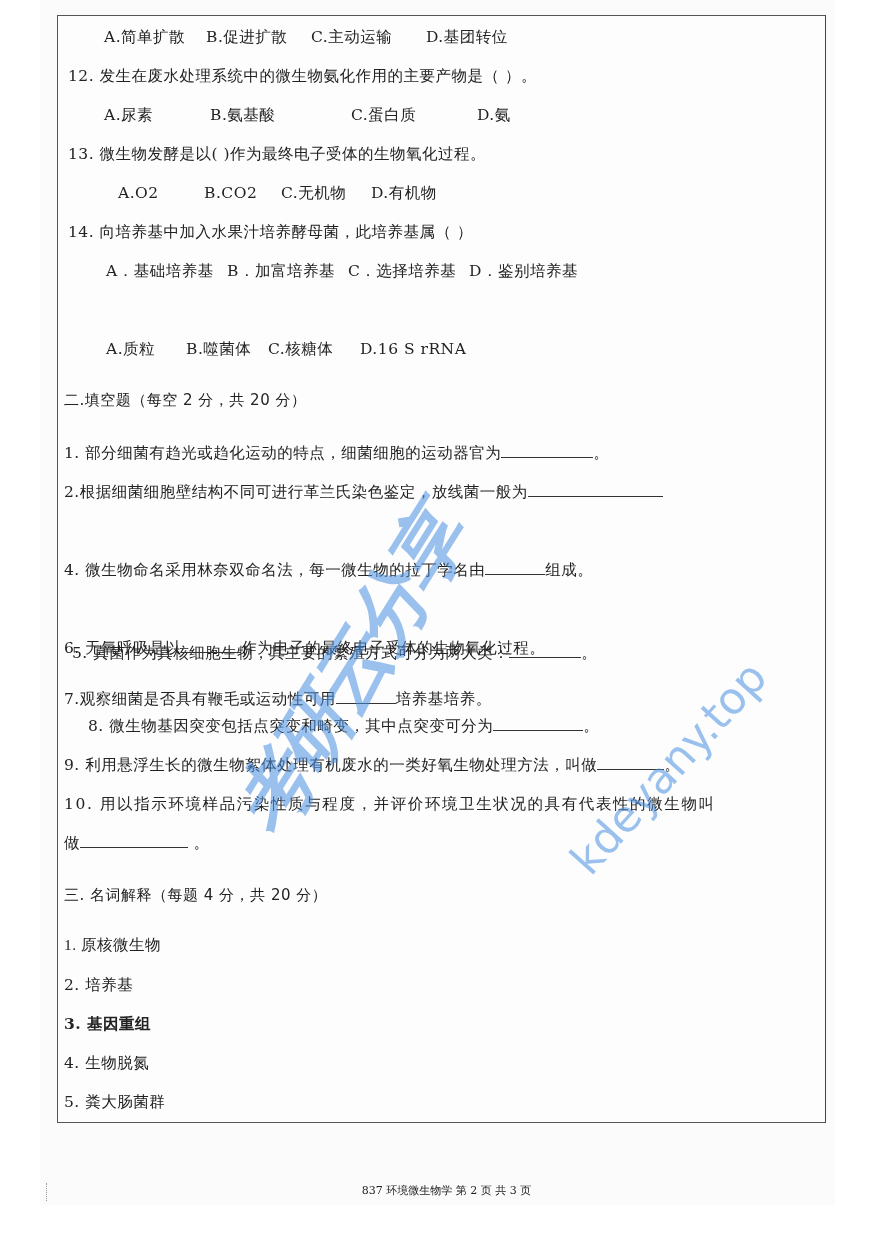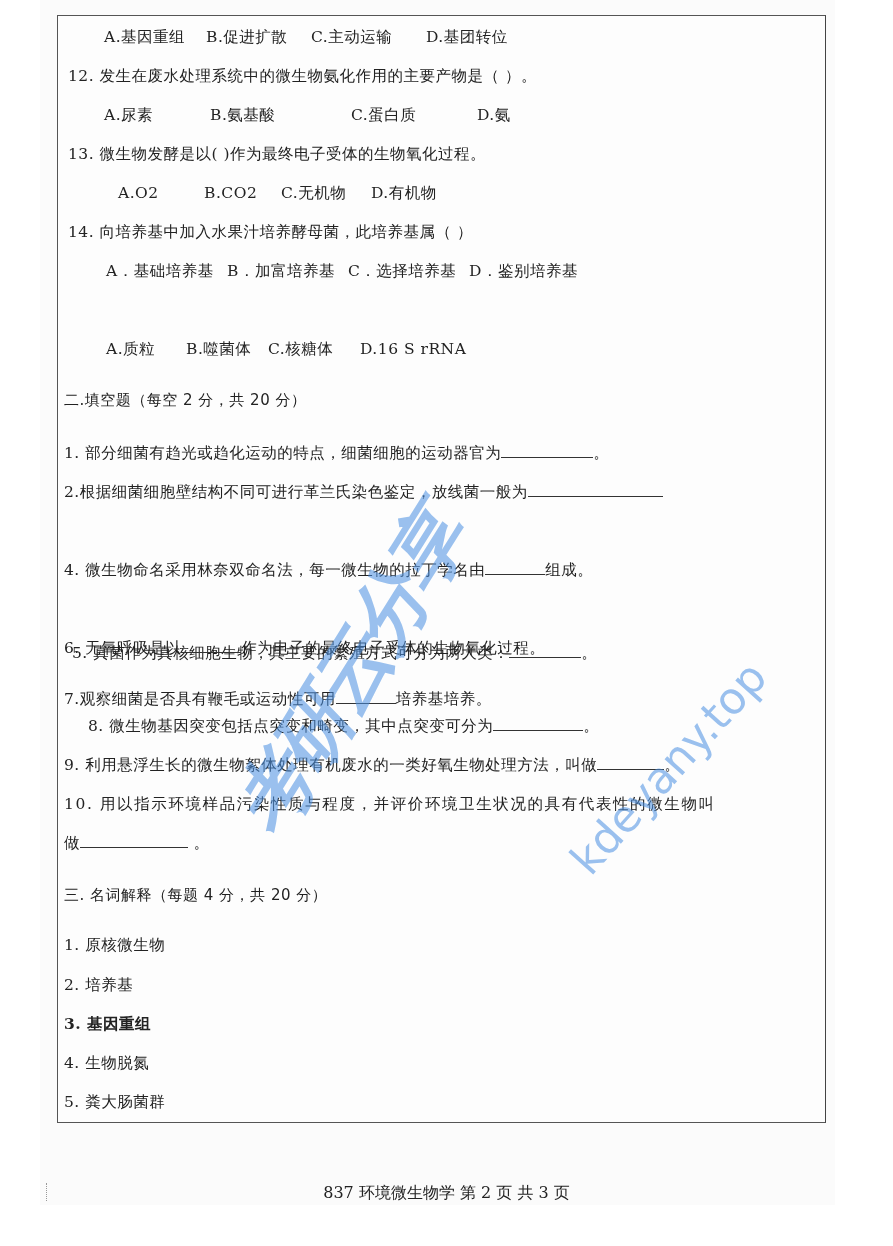--- a/index.html
+++ b/index.html
@@ -14,39 +14,39 @@
     position:absolute; left:57px; top:15px; width:767px; height:1106px;
     border:1.5px solid #555; border-right-color:#444; background:#fdfdfd;
   }
   .line {
     position:absolute; left:0; white-space:nowrap; font-size:15.5px; letter-spacing:0.5px; line-height:20px;
   }
   .opt { display:inline-block; }
   .blank { display:inline-block; border-bottom:1px solid #333; height:14px; vertical-align:baseline; }
   .heading { font-family:"DejaVu Sans","Liberation Sans",sans-serif; font-size:15px; }
   .footer {
-    position:absolute; top:1183px; left:0; width:893px; text-align:center; font-size:16px; color:#222;
+    position:absolute; top:1183px; left:0; width:893px; text-align:center; font-size:11px; color:#222;
   }
   .wm {
     position:absolute; color:#4a90e2; opacity:0.55; font-family:"DejaVu Sans","Liberation Sans",sans-serif;
     transform-origin:left top; pointer-events:none; white-space:nowrap;
   }
   .wm-cn { font-size:78px; font-weight:bold; font-style:italic; letter-spacing:-6px; transform:rotate(-58deg); left:210px; top:800px; }
   .wm-url { font-size:44px; transform:rotate(-48deg); left:560px; top:850px; }
   .scratch { position:absolute; left:46px; top:1183px; width:3px; height:18px; border-left:1px dotted #999; }
 </style>
 </head>
 <body>
 
 <div class="scan"></div>
 
 <div class="box">
 
   <div class="line" style="top:11px;left:46px;">
-    <span class="opt" style="width:102px">A.基因重组</span><span class="opt" style="width:105px">B.促进扩散</span><span class="opt" style="width:115px">C.主动运输</span><span class="opt">D.基团转位</span>
+    <span class="opt" style="width:102px">A.简单扩散</span><span class="opt" style="width:105px">B.促进扩散</span><span class="opt" style="width:115px">C.主动运输</span><span class="opt">D.基团转位</span>
   </div>
 
   <div class="line" style="top:50px;left:10px;">12. 发生在废水处理系统中的微生物氨化作用的主要产物是（   ）。</div>
   <div class="line" style="top:89px;left:46px;">
     <span class="opt" style="width:106px">A.尿素</span><span class="opt" style="width:141px">B.氨基酸</span><span class="opt" style="width:126px">C.蛋白质</span><span class="opt">D.氨</span>
   </div>
 
   <div class="line" style="top:128px;left:10px;">13. 微生物发酵是以(       )作为最终电子受体的生物氧化过程。</div>
   <div class="line" style="top:167px;left:60px;">
     <span class="opt" style="width:86px">A.O2</span><span class="opt" style="width:77px">B.CO2</span><span class="opt" style="width:90px">C.无机物</span><span class="opt">D.有机物</span>
@@ -86,21 +86,21 @@
   </div>
   <div class="line" style="top:739px;left:6px;">
     <span>9. 利用悬浮生长的微生物絮体处理有机废水的一类好氧生物处理方法，叫做</span><span class="blank" style="width:67px"></span><span>。</span>
   </div>
   <div class="line" style="top:778px;left:6px;letter-spacing:1.6px;">10. 用以指示环境样品污染性质与程度，并评价环境卫生状况的具有代表性的微生物叫</div>
   <div class="line" style="top:817px;left:6px;">
     <span>做</span><span class="blank" style="width:108px"></span><span> 。</span>
   </div>
 
   <div class="line heading" style="top:869px;left:6px;">三. 名词解释（每题 4 分，共 20 分）</div>
-  <div class="line" style="top:919px;left:6px;">1. 原核微生物</div>
+  <div class="line" style="top:919px;left:6px;font-family:Liberation Serif, serif;">1. 原核微生物</div>
   <div class="line" style="top:959px;left:6px;">2. 培养基</div>
   <div class="line" style="top:998px;left:6px;font-weight:bold;">3. 基因重组</div>
   <div class="line" style="top:1037px;left:6px;">4. 生物脱氮</div>
   <div class="line" style="top:1076px;left:6px;">5. 粪大肠菌群</div>
 </div>
 
 <div class="wm wm-cn">考研云分享</div>
 <div class="wm wm-url">kdeyany.top</div>
 
 <div class="scratch"></div>

